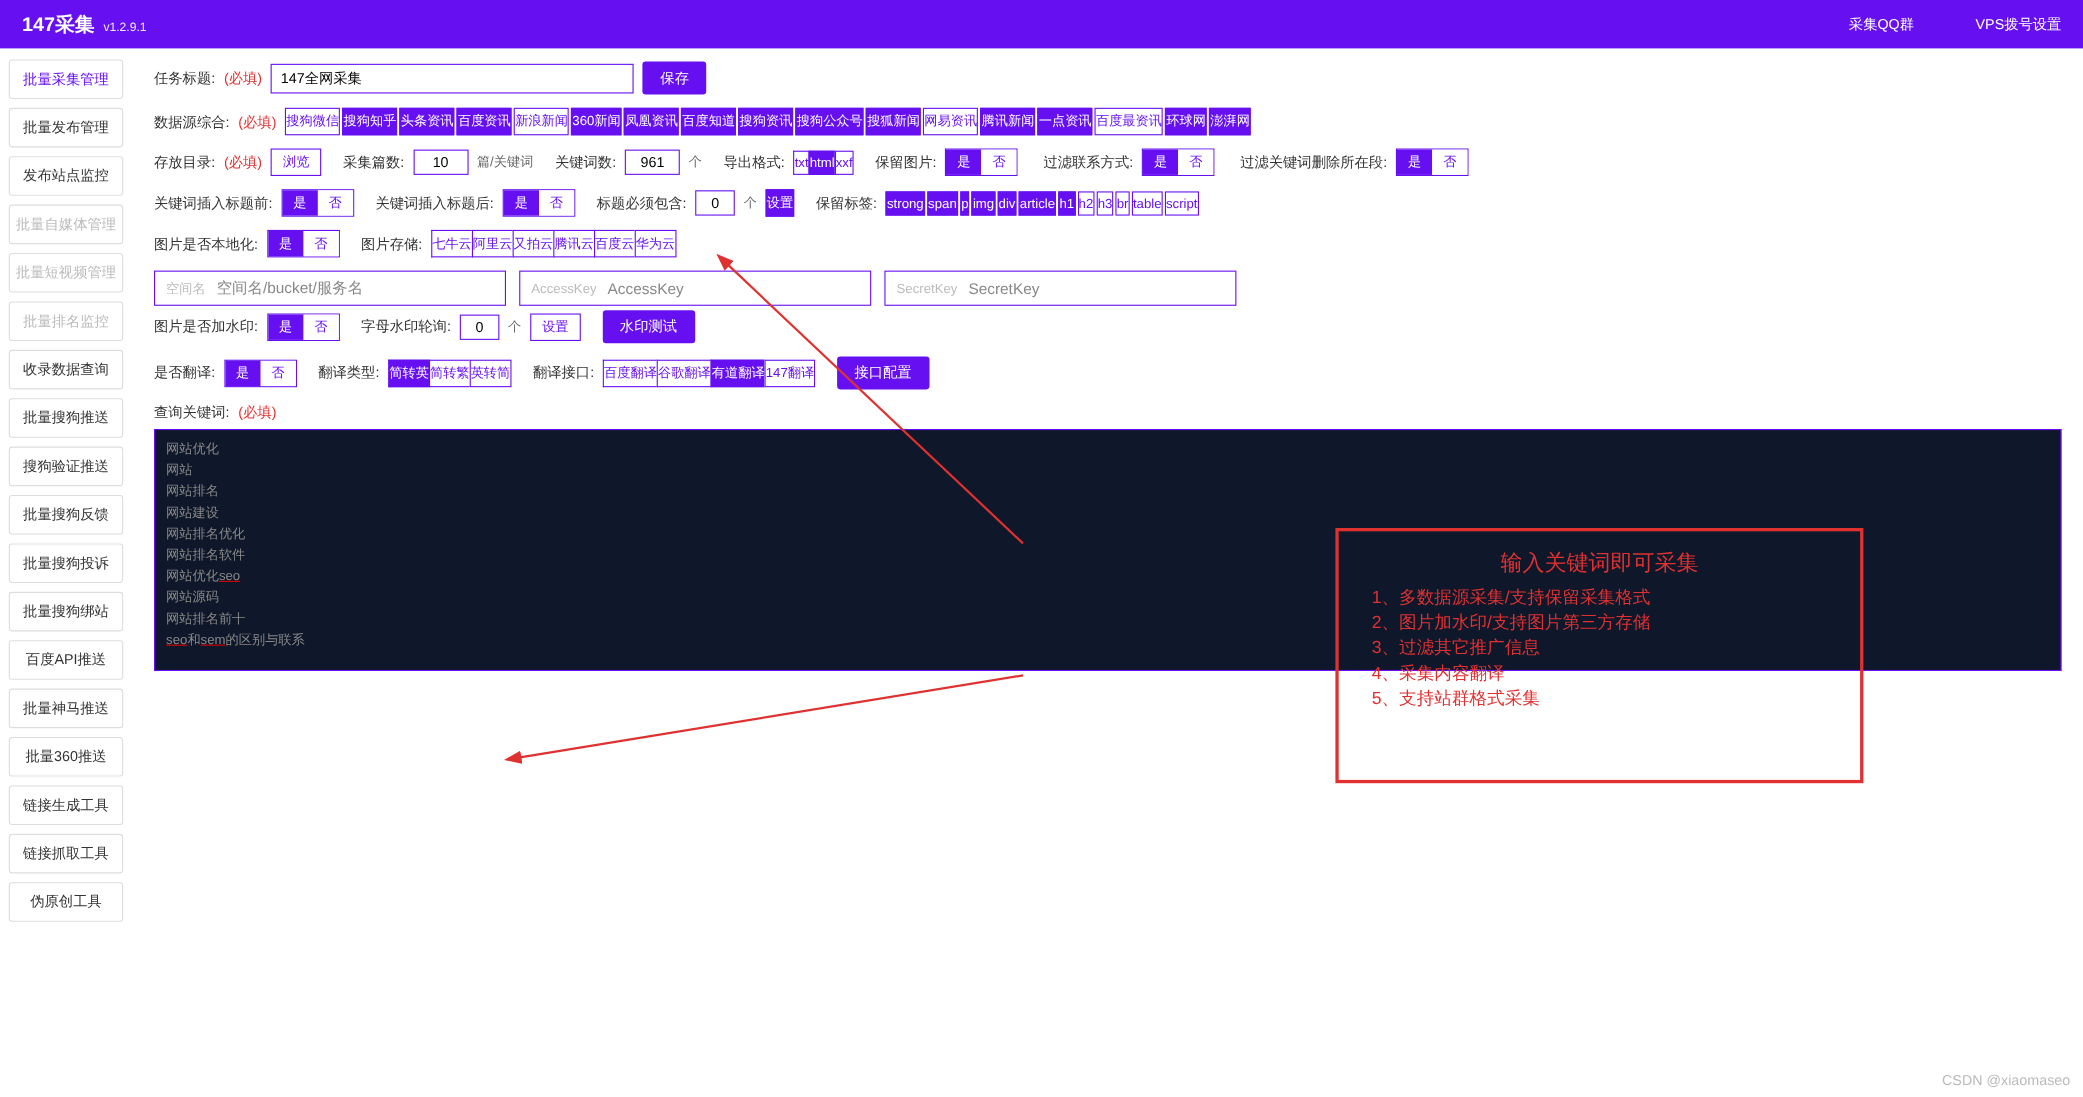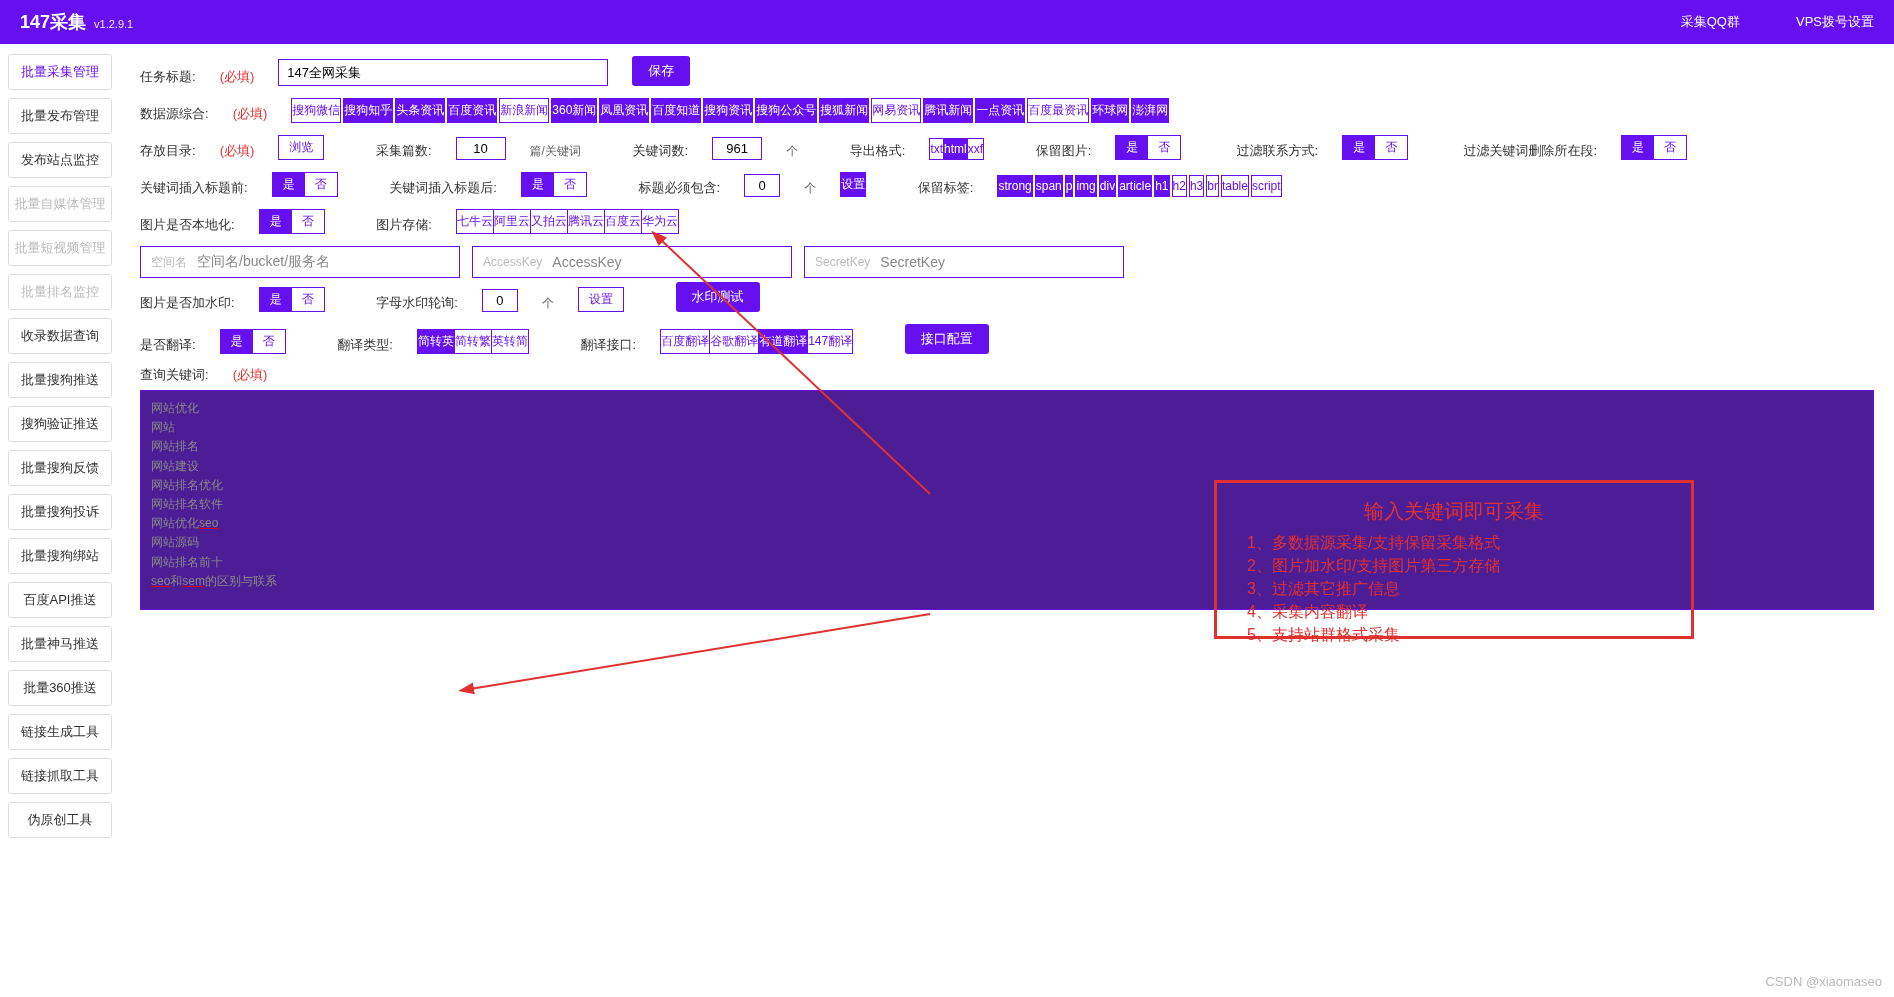--- a/index.html
+++ b/index.html
@@ -10,21 +10,21 @@
 .header-version { font-size: 11px; opacity: 0.9; }
 .header-right { display: flex; gap: 20px; font-size: 13px; }
 .header-link { color: #fff; cursor: pointer; margin-left: 36px; }
 .layout { display: flex; }
 .sidebar { width: 120px; padding: 10px 8px; display: flex; flex-direction: column; gap: 8px; }
 .side-btn { background: #fff; border: 1px solid #ddd; border-radius: 3px; padding: 8px 4px; text-align: center; font-size: 13px; cursor: pointer; }
 .side-btn.active { color: #6610f2; }
 .side-btn.disabled { color: #bbb; }
 .main { flex: 1; padding: 12px 20px; position: relative; }
 .hint { font-size: 18px; color: #333; margin-bottom: 14px; }
-.row { display: flex; align-items: flex-end; gap: 24px; margin-bottom: 12px; flex-wrap: wrap; font-size: 13px; }
+.row { display: flex; align-items: center; gap: 8px; margin-bottom: 12px; flex-wrap: wrap; font-size: 13px; }
 .label { color: #333; }
 .req { color: #e03131; }
 .text-input { border: 1px solid #6610f2; padding: 5px 8px; font-size: 13px; outline: none; }
 .text-input.wide { width: 330px; }
 .small-input { border: 1px solid #6610f2; padding: 3px 5px; width: 50px; text-align: center; font-size: 13px; }
 .btn-primary { background: #6610f2; color: #fff; border: none; border-radius: 3px; padding: 6px 16px; cursor: pointer; font-size: 13px; }
 .tag { display: inline-block; padding: 3px 0; font-size: 12px; cursor: pointer; border: 1px solid #6610f2; }
 .tag.selected { background: #6610f2; color: #fff; }
 .tag.unselected { background: #fff; color: #6610f2; }
 .tag-group { display: inline-flex; }
@@ -32,23 +32,23 @@
 .tag-group .tag:last-child { border-right: 1px solid #6610f2; }
 .toggle-pair { display: inline-flex; border: 1px solid #6610f2; }
 .toggle-pair span { padding: 3px 10px; font-size: 12px; cursor: pointer; }
 .toggle-pair .on { background: #6610f2; color: #fff; }
 .toggle-pair .off { background: #fff; color: #6610f2; }
 .outline-btn { border: 1px solid #6610f2; background: #fff; color: #6610f2; padding: 3px 10px; font-size: 12px; cursor: pointer; }
 .storage-inputs { display: flex; gap: 12px; margin-bottom: 4px; }
 .placeholder-input { border: 1px solid #6610f2; padding: 6px 10px; display: flex; align-items: center; gap: 10px; width: 320px; }
 .placeholder-label { color: #bbb; font-size: 12px; }
 .placeholder-value { color: #888; font-size: 14px; }
-.keyword-box { border: 1px solid #6610f2; padding: 8px 10px; height: 220px; overflow-y: auto; font-size: 12px; color: #888; line-height: 1.6; position: relative; background: #4c1d95; }
+.keyword-box { border: 1px solid #6610f2; padding: 8px 10px; height: 220px; overflow-y: auto; font-size: 12px; color: #888; line-height: 1.6; position: relative; background: #0f172a; }
 .keyword-box .kw-underline { text-decoration: underline; text-decoration-color: #d00; }
-.annotation-box { position: absolute; border: 3px solid #e03131; right: 200px; top: 436px; width: 480px; height: 159px; padding: 15px 30px; background: transparent; pointer-events: none; z-index: 10; }
+.annotation-box { position: absolute; border: 3px solid #e03131; right: 200px; top: 436px; width: 480px; height: 232px; padding: 15px 30px; background: transparent; pointer-events: none; z-index: 10; }
 .annotation-box .ann-title { color: #e03131; font-size: 20px; text-align: center; margin-bottom: 8px; }
 .annotation-box .ann-line { color: #e03131; font-size: 16px; margin: 2px 0; }
 .arrow-svg { position: absolute; pointer-events: none; z-index: 9; }
 .watermark { position: fixed; bottom: 8px; right: 12px; color: #bbb; font-size: 13px; }
 .unit { color: #666; font-size: 12px; }
 </style>
 </head>
 <body>
 
 <div class="header">

